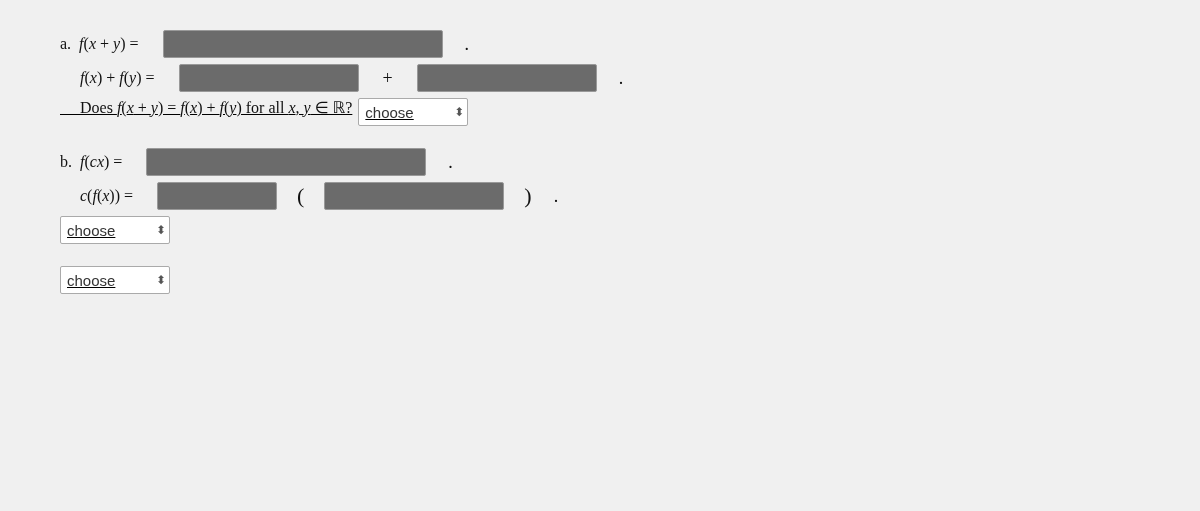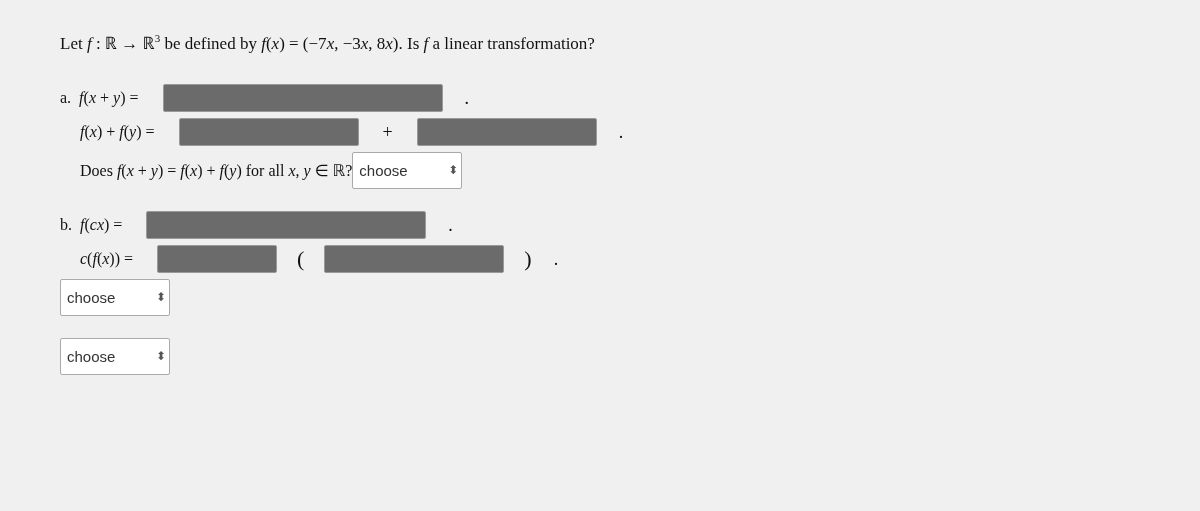--- a/index.html
+++ b/index.html
@@ -87,21 +87,21 @@
 
     .paren {
       font-size: 22px;
       color: #111;
     }
 
     .select-choose {
       background: #fff;
       border: 1px solid #aaa;
       border-radius: 2px;
-      height: 37px;
+      height: 28px;
       padding: 0 6px;
       font-size: 15px;
       color: #333;
       appearance: none;
       -webkit-appearance: none;
       cursor: pointer;
       width: 110px;
       position: relative;
     }
 
@@ -115,45 +115,44 @@
       content: '⬍';
       position: absolute;
       right: 4px;
       font-size: 12px;
       color: #555;
       pointer-events: none;
     }
 
     .question-row {
       display: flex;
-      align-items: center;
+      align-items: flex-start;
+      gap: 6px;
       margin-top: 4px;
+      text-decoration: underline;
     }
 
     .question-text {
       font-size: 16px;
       color: #111;
     }
 
     sup {
       font-size: 11px;
     }
 
     .part-c {
       margin-top: 10px;
     }
   </style>
 </head>
 <body>
 
 <div class="main-container">
 
-  <div class="problem-statement">
-    Let <i>f</i> : ℝ → ℝ<sup>3</sup> be defined by <i>f</i>(<i>x</i>) = (−7<i>x</i>, −3<i>x</i>, 8<i>x</i>). Is <i>f</i> a linear transformation?
-  </div>
 
   <div class="part">
     <div class="row">
       <span class="row-label">a. &nbsp;<i>f</i>(<i>x</i> + <i>y</i>) =</span>
       <div class="text-input input-wide"></div>
       <span class="dot-sign">.</span>
     </div>
 
     <div class="row">
       <span class="row-label">&nbsp;&nbsp;&nbsp;&nbsp;&nbsp;<i>f</i>(<i>x</i>) + <i>f</i>(<i>y</i>) =</span>

